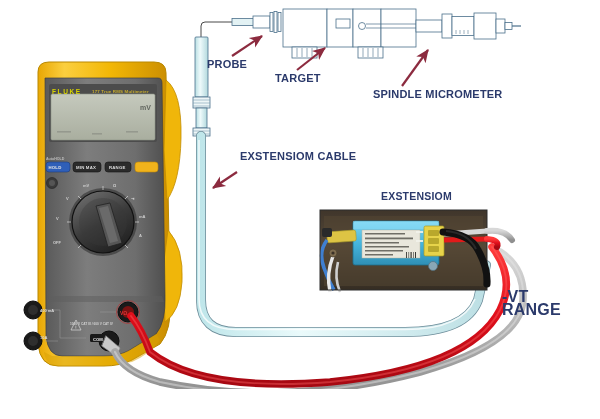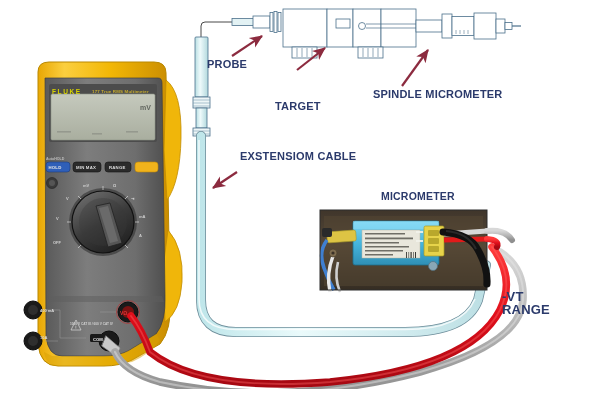--- a/index.html
+++ b/index.html
@@ -25,25 +25,25 @@
     position: absolute;
     color: #2b3a6b;
     font-family: "Liberation Sans", sans-serif;
     font-weight: bold;
     font-size: 11px;
     letter-spacing: 0.2px;
     white-space: nowrap;
     line-height: 13px;
   }
   #lbl-probe   { left: 207px; top: 58px; }
-  #lbl-target  { left: 275px; top: 72px; margin-top: 28px; }
+  #lbl-target  { left: 275px; top: 72px; }
   #lbl-spindle { left: 373px; top: 88px; }
   #lbl-cable   { left: 240px; top: 150px; }
   #lbl-proxim  { left: 381px; top: 190px; font-size: 10.5px; }
-  #lbl-vt      { left: 502px; top: 290px; font-size: 13px; }
+  #lbl-vt      { left: 502px; top: 290px; font-size: 16px; }
   #lbl-vt span { display: block; }
   .lcd-digits {
     position: absolute;
     left: 57px; top: 102px;
     width: 86px;
     text-align: center;
     font-family: "DejaVu Sans Mono", monospace;
     font-size: 23px;
     font-weight: bold;
     color: #585c57;
@@ -407,21 +407,21 @@
       <line x1="297" y1="70" x2="325" y2="48"></line>
       <line x1="402" y1="86" x2="428" y2="50"></line>
       <line x1="237" y1="172" x2="213" y2="188"></line>
     </g>
   </svg>
 
   <div class="lbl" id="lbl-probe">PROBE</div>
   <div class="lbl" id="lbl-target">TARGET</div>
   <div class="lbl" id="lbl-cable">EXSTENSIOM CABLE</div>
   <div class="lbl" id="lbl-spindle">SPINDLE MICROMETER</div>
-  <div class="lbl" id="lbl-proxim">MICROMETER</div>
+  <div class="lbl" id="lbl-proxim">EXSTENSIOM</div>
   <div class="lbl" id="lbl-vt">
     <span>-VT</span>
     <span>RANGE</span>
   </div>
 
   <div class="brand">FLUKE</div>
   <div class="model">177 True RMS Multimeter</div>
   <div class="lcd-unit">
     <span>mV</span>
   </div>

